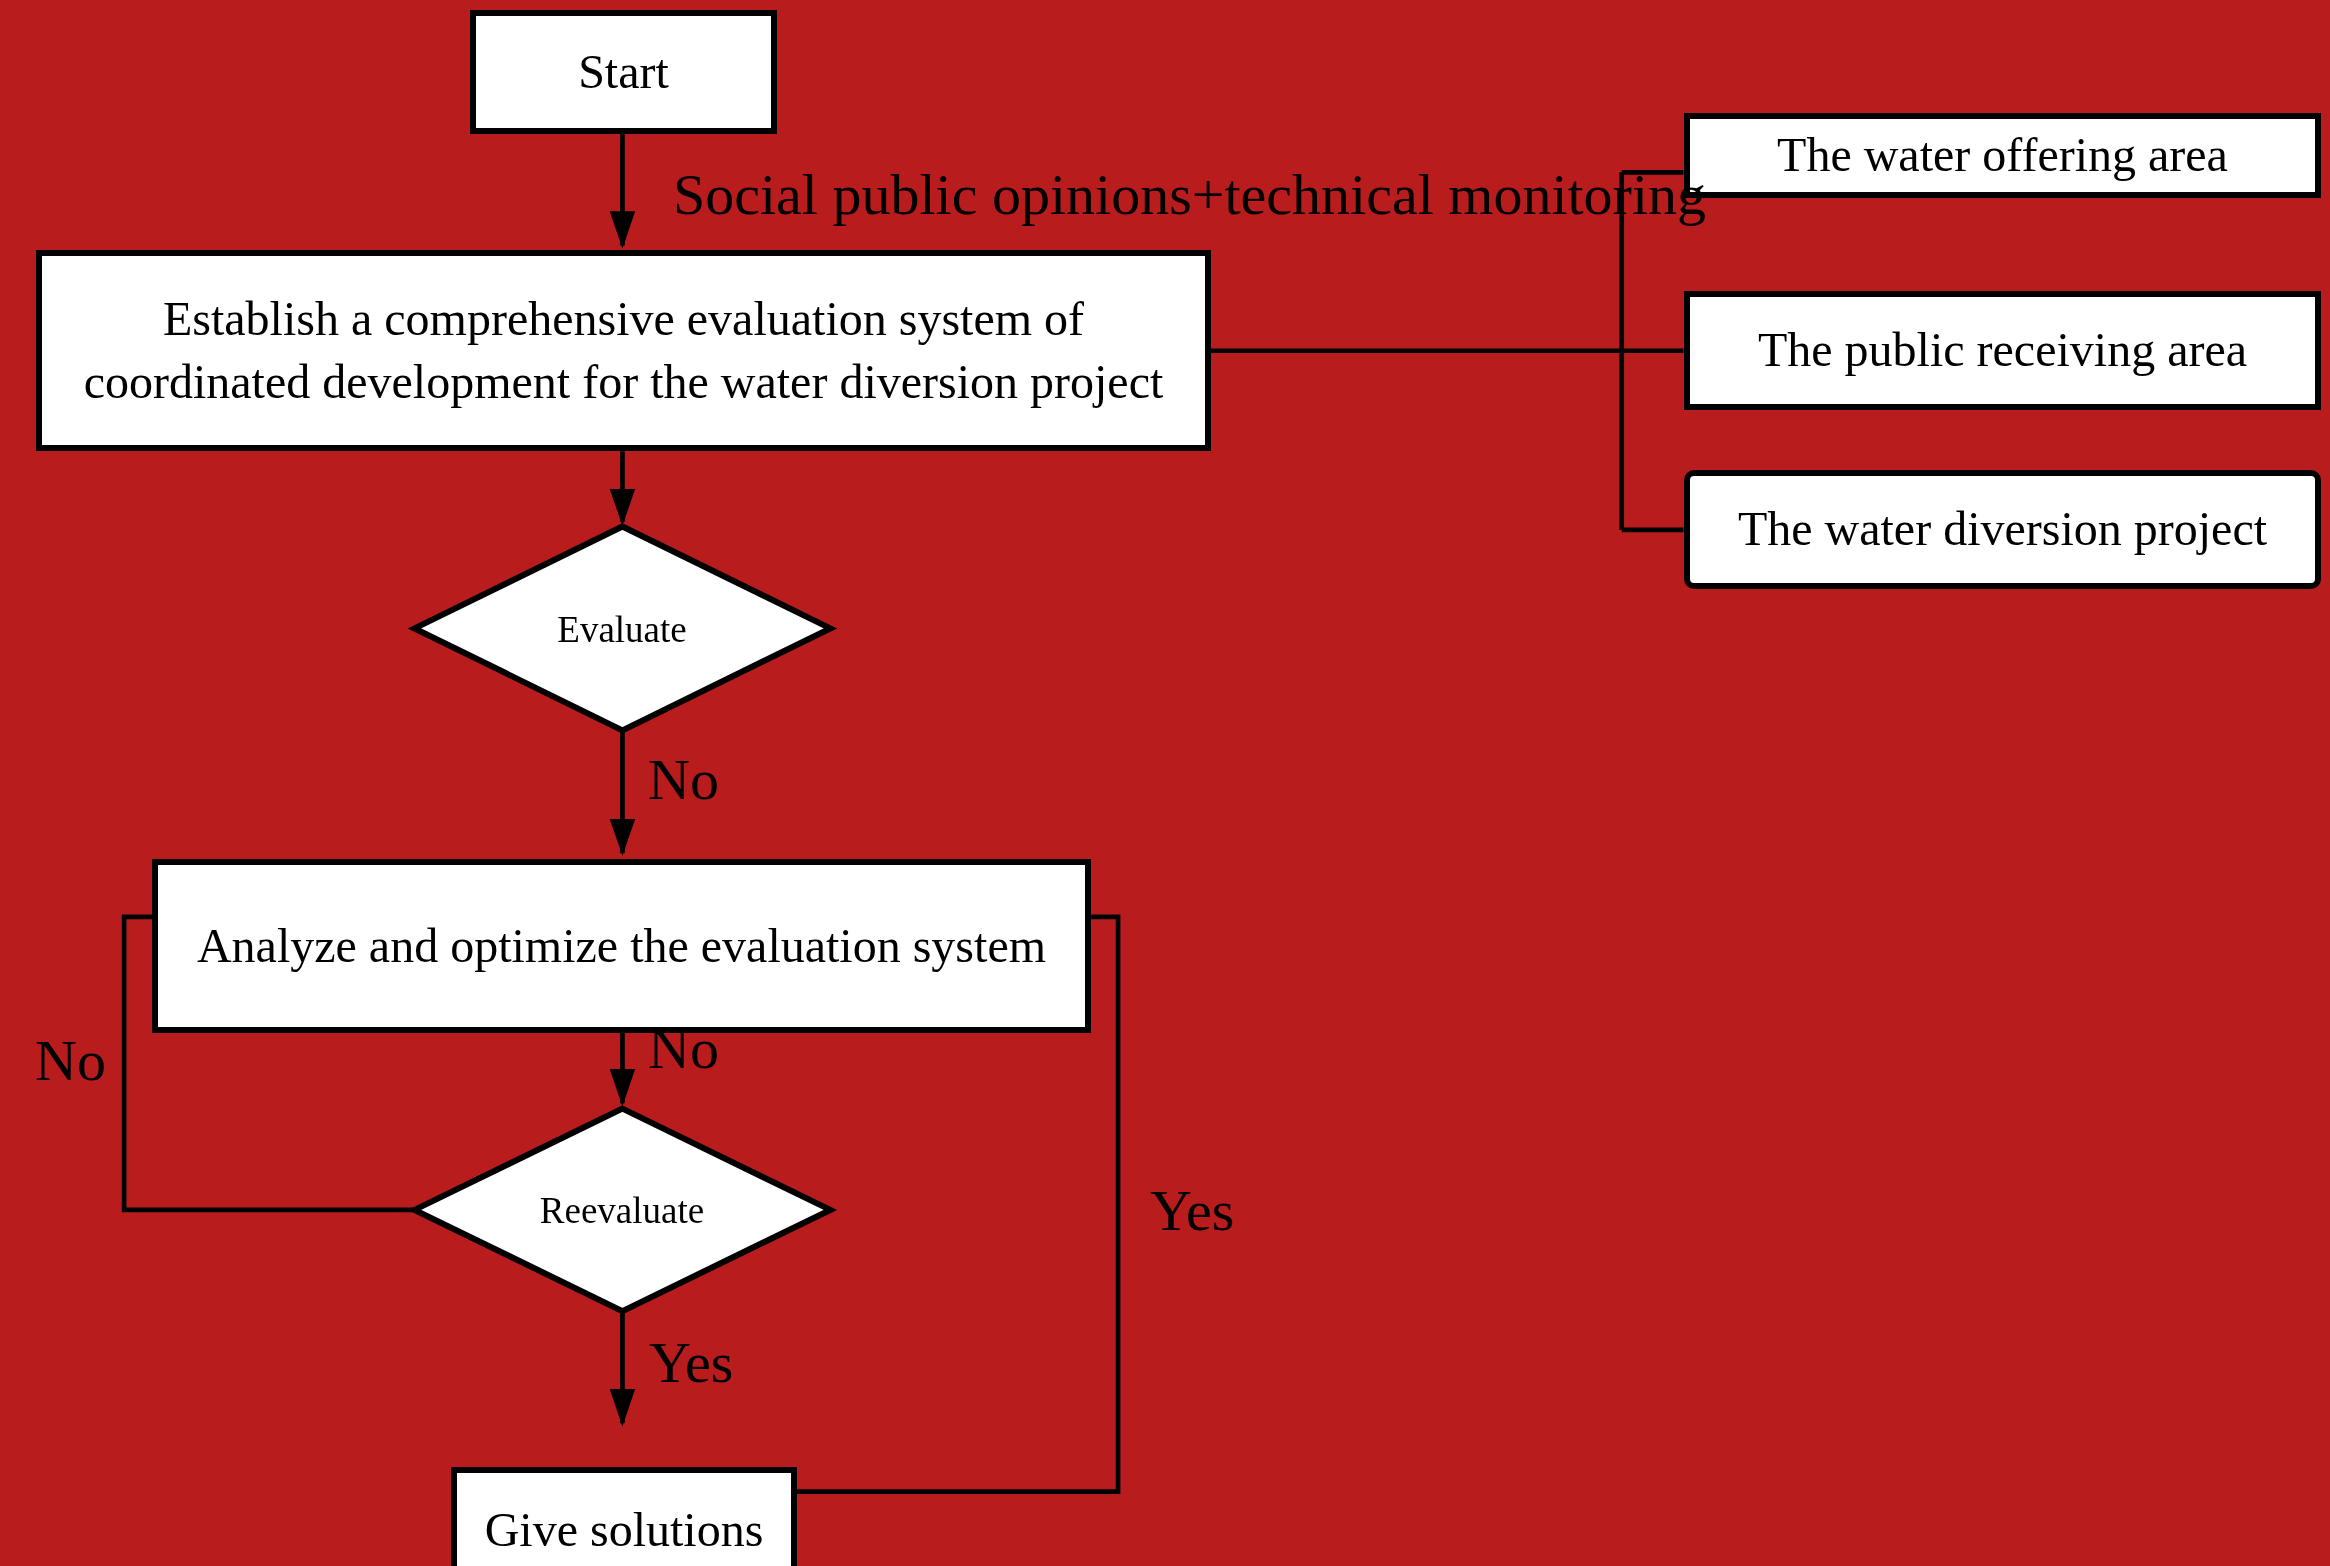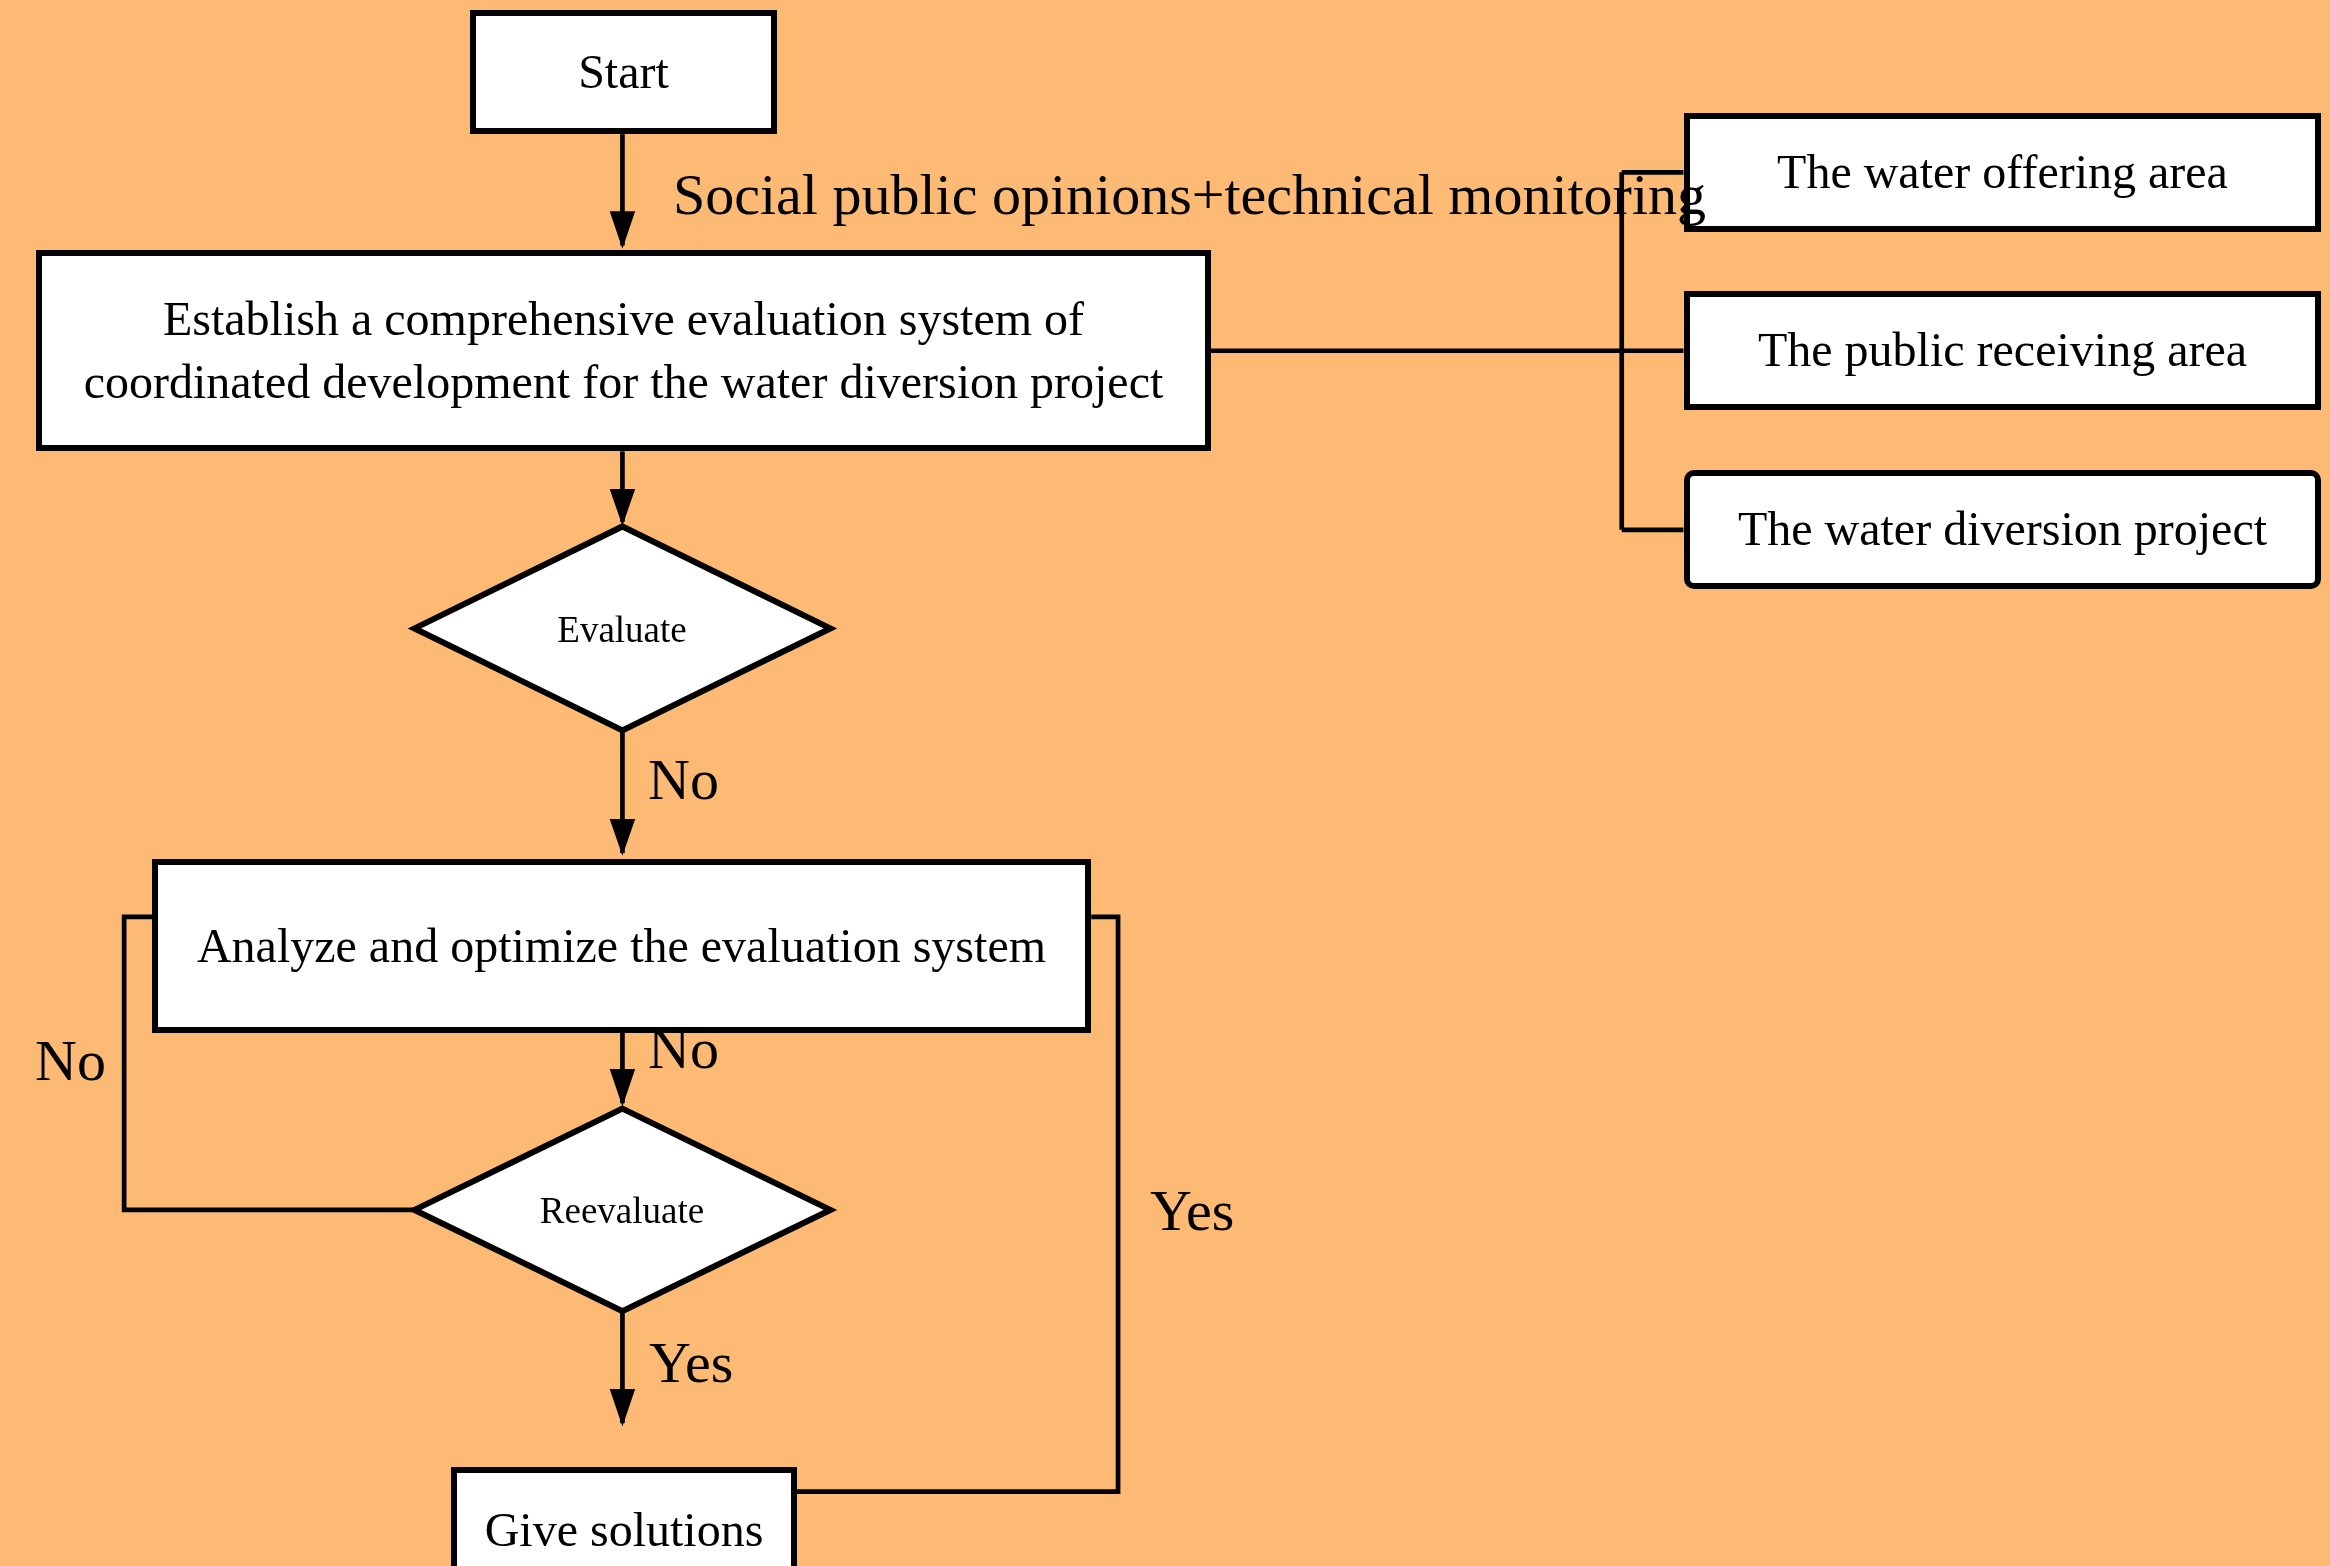--- a/index.html
+++ b/index.html
@@ -4,21 +4,21 @@
 <style>
   html, body {
     margin: 0;
     padding: 0;
     background: #ffffff;
   }
   .canvas {
     position: relative;
     width: 2330px;
     height: 1566px;
-    background: #fdba74;
+    background: #b91c1c;
     font-family: "Liberation Serif", "DejaVu Serif", serif;
     color: #000000;
     overflow: hidden;
   }
   .wires {
     position: absolute;
     left: 0;
     top: 0;
     width: 2330px;
     height: 1566px;
@@ -92,21 +92,21 @@
     <g fill="#ffffff" stroke="#000000" stroke-width="9">
       <polygon points="928,785 1238,937 928,1089 618,937"></polygon>
       <polygon points="928,1653 1238,1804 928,1955 618,1804"></polygon>
     </g>
   </svg>
 
   <div class="node" style="left:470px; top:10px; width:307px; height:124px;">Start</div>
 
   <div class="node" style="left:36px; top:250px; width:1175px; height:201px;">Establish a comprehensive evaluation system of coordinated development for the water diversion project</div>
 
-  <div class="node" style="left:1684px; top:113px; width:637px; height:119px;">The water offering area</div>
+  <div class="node" style="left:1684px; top:113px; width:637px; height:85px;">The water offering area</div>
 
   <div class="node" style="left:1684px; top:291px; width:637px; height:119px;">The public receiving area</div>
 
   <div class="node" style="left:1684px; top:470px; width:637px; height:119px;border-radius:10px;">The water diversion project</div>
 
   <div class="node" style="left:152px; top:859px; width:939px; height:174px;">Analyze and optimize the evaluation system</div>
 
   <div class="node" style="left:451px; top:1467px; width:346px; height:126px;">Give solutions</div>
 
   <div class="diamond-label" style="left:622px; top:629px;">Evaluate</div>

